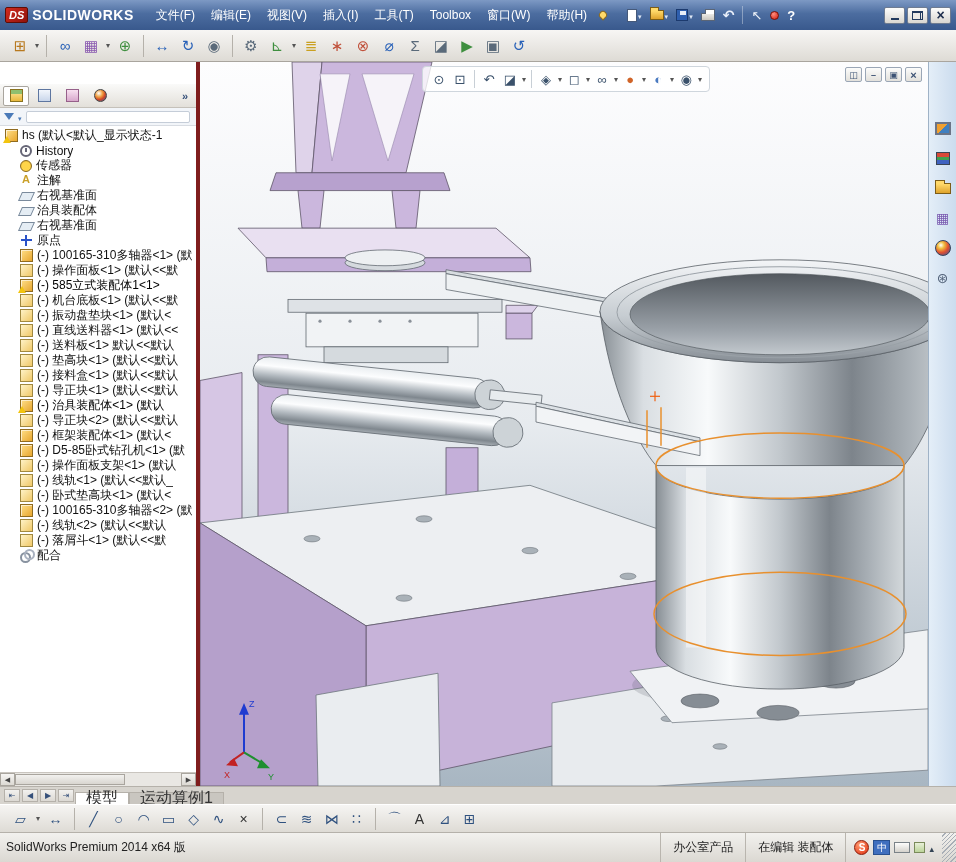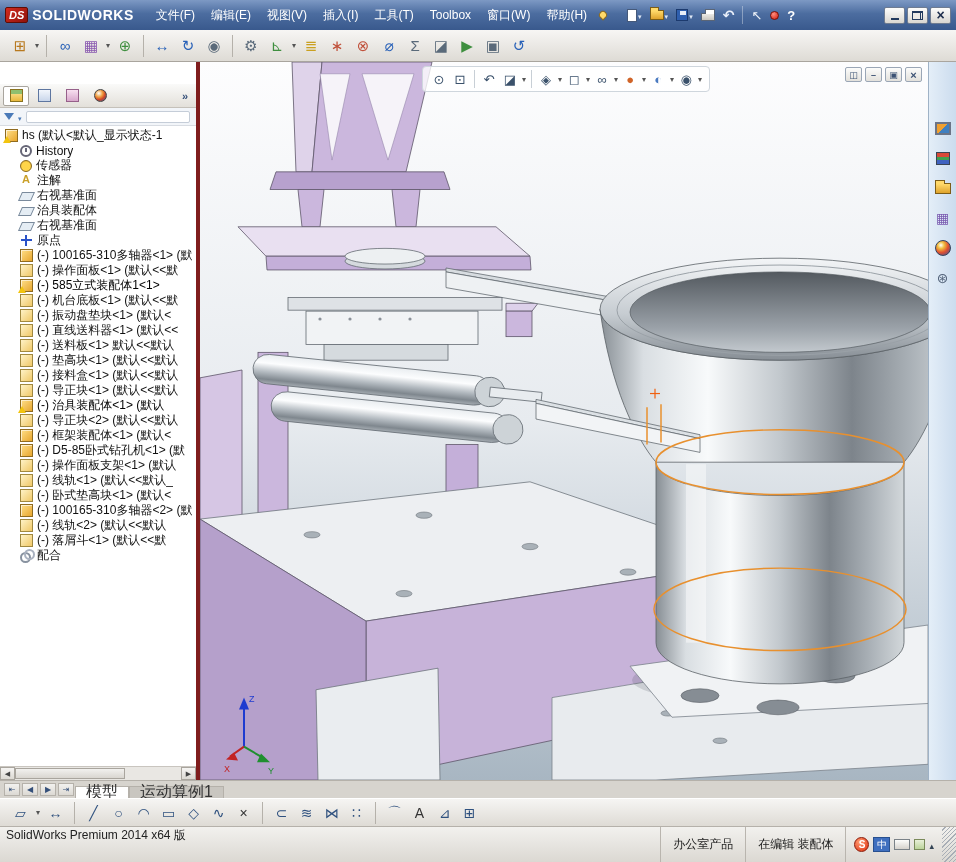--- a/index.html
+++ b/index.html
@@ -117,21 +117,21 @@
   .modeltabs{height:18px;background:#d7d4ce;border-top:1px solid #b5b1aa;display:flex;align-items:stretch;padding-left:3px;flex:none}
   .mnav{width:16px;margin:2px 1px;background:linear-gradient(#f2f1ef,#dcd9d3);border:1px solid #b5b1aa;display:flex;align-items:center;justify-content:center;color:#35507a;font-size:8px}
   .mn1::after{content:"⇤"}.mn2::after{content:"◀"}.mn3::after{content:"▶"}.mn4::after{content:"⇥"}
   .mtab{font-size:16px;padding:0 10px;display:flex;align-items:center;border:1px solid #b5b1aa;border-bottom:none;margin-top:5px;background:#c9c6c0;color:#333;white-space:nowrap}
   .mtab.active{background:#fff}
 
   .sketchbar{height:28px;background:linear-gradient(#f6f5f3,#dedbd5);border-top:1px solid #fff;display:flex;align-items:center;padding:0 10px;gap:4px;flex:none}
   .ski{width:21px;height:21px;display:flex;align-items:center;justify-content:center;font-size:14px;color:#2f517f}
   .ski.dark{color:#333}
 
-  .statusbar{height:36px;background:linear-gradient(#f2f1ee,#dbd8d2);border-top:1px solid #b5b1aa;display:flex;align-items:flex-start;font-size:12px;color:#222;padding-left:6px;flex:none}
+  .statusbar{height:30px;background:linear-gradient(#f2f1ee,#dbd8d2);border-top:1px solid #b5b1aa;display:flex;align-items:center;font-size:12px;color:#222;padding-left:6px;flex:none}
   .sspacer{flex:1}
   .scell{border-left:1px solid #b9b5ae;padding:0 12px;height:100%;display:flex;align-items:center;white-space:nowrap}
   .imebar{display:flex;align-items:center;gap:4px;padding:0 8px;border-left:1px solid #b9b5ae;height:100%}
   .ime-s{width:15px;height:15px;border-radius:50%;background:radial-gradient(circle at 35% 30%,#ff9a70,#e03010);border:1px solid #8a1a08;color:#fff;font-size:10px;font-weight:bold;display:flex;align-items:center;justify-content:center}
   .ime-s::after{content:"S"}
   .ime-zh{min-width:17px;height:15px;background:#3f6fbf;color:#fff;font-size:10px;display:flex;align-items:center;justify-content:center;border:1px solid #28508f}
   .ime-kb{width:16px;height:11px;background:linear-gradient(#fdfdfc,#d5d2cc);border:1px solid #7a8288}
   .ime-tools{width:11px;height:11px;background:linear-gradient(#e8f0d8,#bcd49a);border:1px solid #7a8a5a}
   .ime-up::after{content:"▴";font-size:9px;color:#345}
   .corner{width:14px;height:100%;background:repeating-linear-gradient(135deg,transparent 0 2px,#a8aeb6 2px 3px)}

